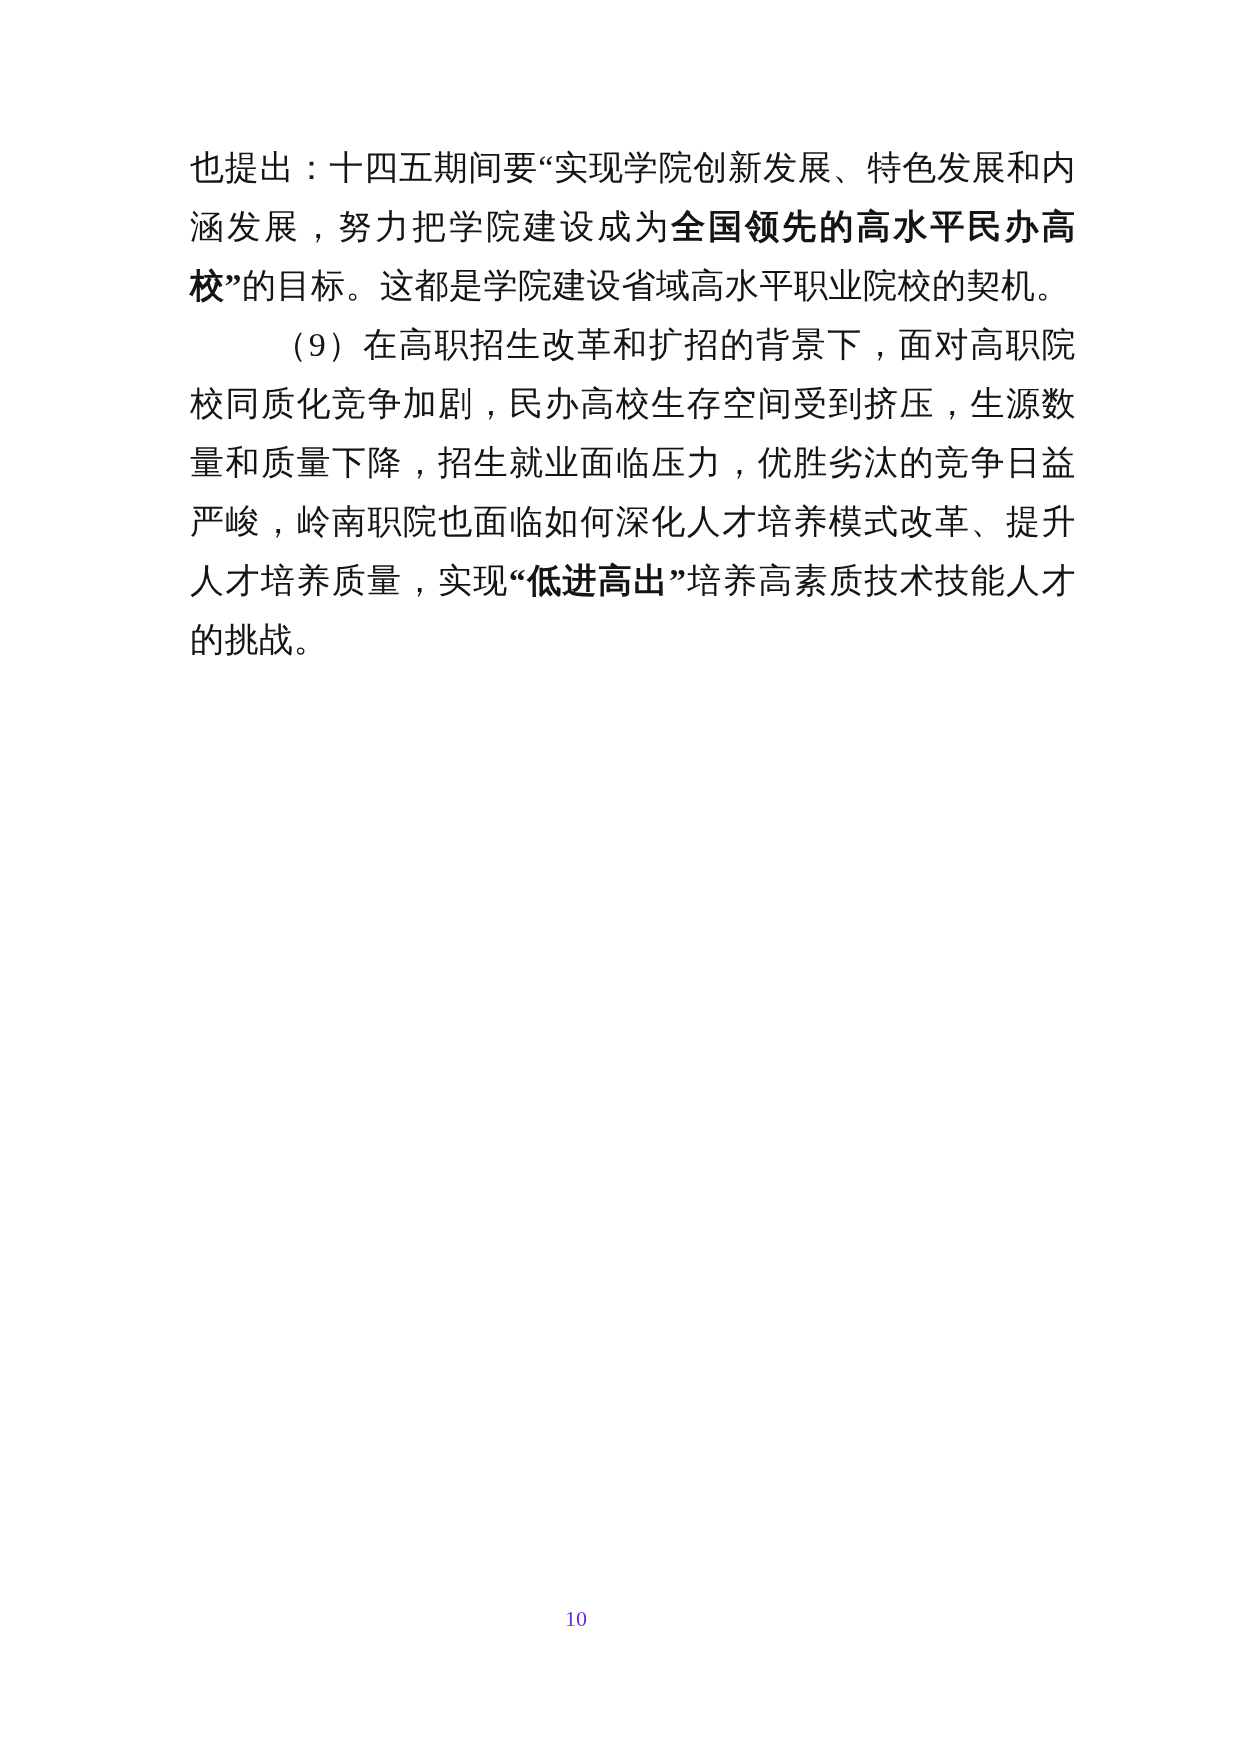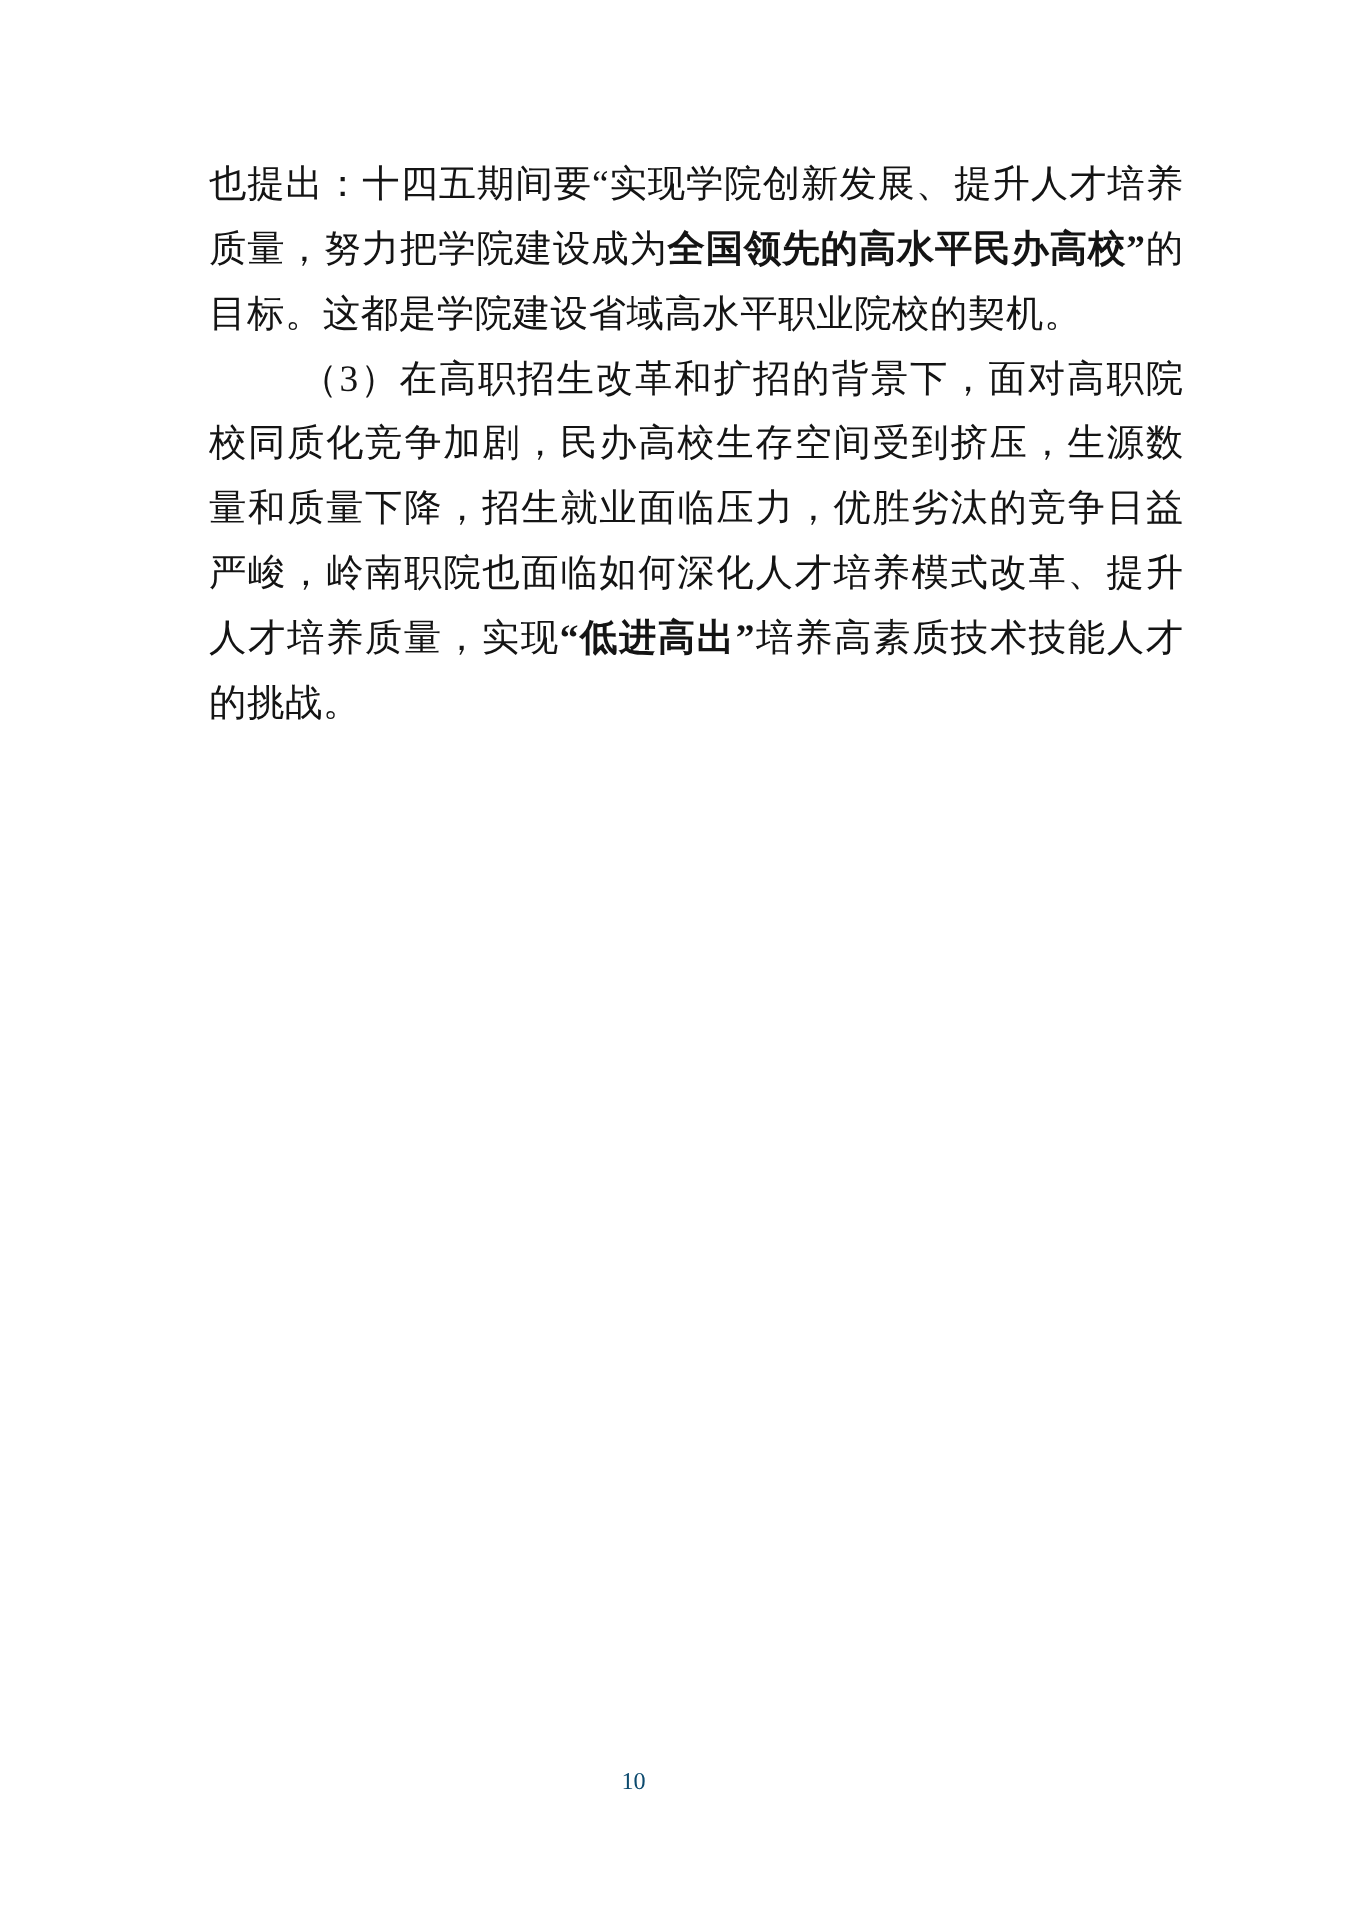--- a/index.html
+++ b/index.html
@@ -37,30 +37,30 @@
   .run-small { font-size: 22px; letter-spacing: 0.2px; }
   .heading { font-weight: bold; }
   .footer {
     position: absolute;
     left: 0;
     top: 1606px;
     width: 1152px;
     text-align: center;
     font-size: 22px;
     line-height: 26px;
-    color: #0c4a6e;
+    color: #6d28d9;
   }
 </style>
 </head>
 <body>
 
 <div class="content">
 
-  <p class="para indent-none"><span class="run-normal">也提出：十四五期间要“实现学院创新发展、提升人才培养质量，努力把学院建设成为</span><span class="run-bold">全国领先的高水平民办高校”</span><span class="run-normal">的目标。这都是学院建设省域高水平职业院校的契机。</span></p>
+  <p class="para indent-none"><span class="run-normal">也提出：十四五期间要“实现学院创新发展、特色发展和内涵发展，努力把学院建设成为</span><span class="run-bold">全国领先的高水平民办高校”</span><span class="run-normal">的目标。这都是学院建设省域高水平职业院校的契机。</span></p>
 
 
 
 
-  <p class="para indent-body"><span class="run-normal">（3）在高职招生改革和扩招的背景下，面对高职院校同质化竞争加剧，民办高校生存空间受到挤压，生源数量和质量下降，招生就业面临压力，优胜劣汰的竞争日益严峻，岭南职院也面临如何深化人才培养模式改革、提升人才培养质量，实现</span><span class="run-bold">“低进高出”</span><span class="run-normal">培养高素质技术技能人才的挑战。</span></p>
+  <p class="para indent-body"><span class="run-normal">（9）在高职招生改革和扩招的背景下，面对高职院校同质化竞争加剧，民办高校生存空间受到挤压，生源数量和质量下降，招生就业面临压力，优胜劣汰的竞争日益严峻，岭南职院也面临如何深化人才培养模式改革、提升人才培养质量，实现</span><span class="run-bold">“低进高出”</span><span class="run-normal">培养高素质技术技能人才的挑战。</span></p>
 
 </div>
 
 <div class="footer">10</div>
 
 </body></html>

